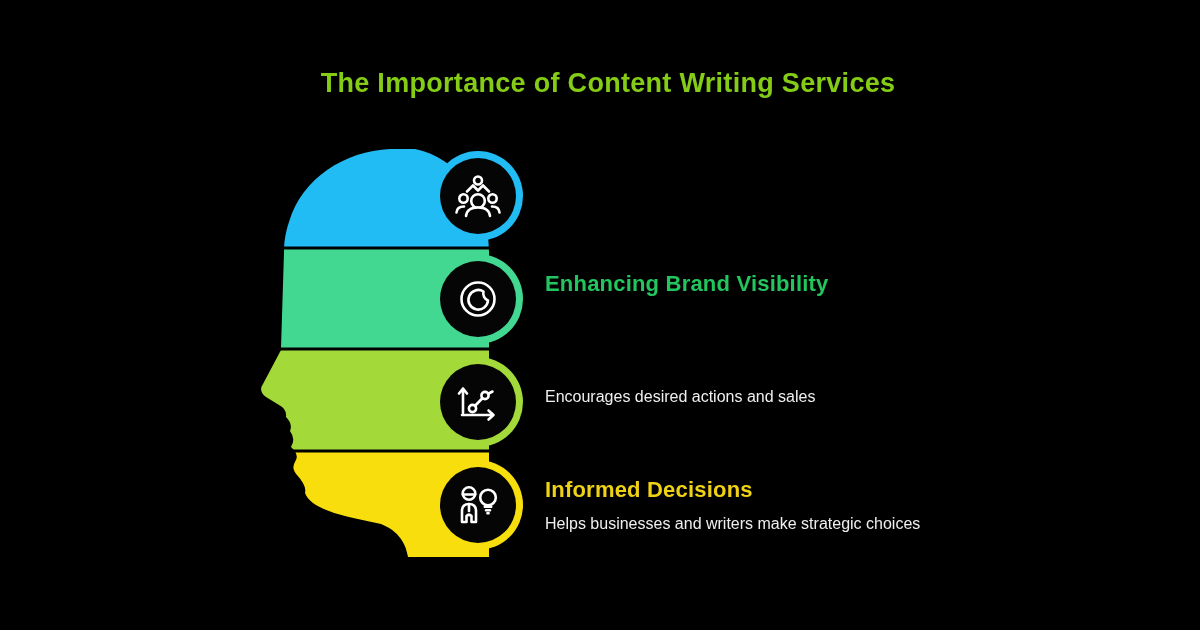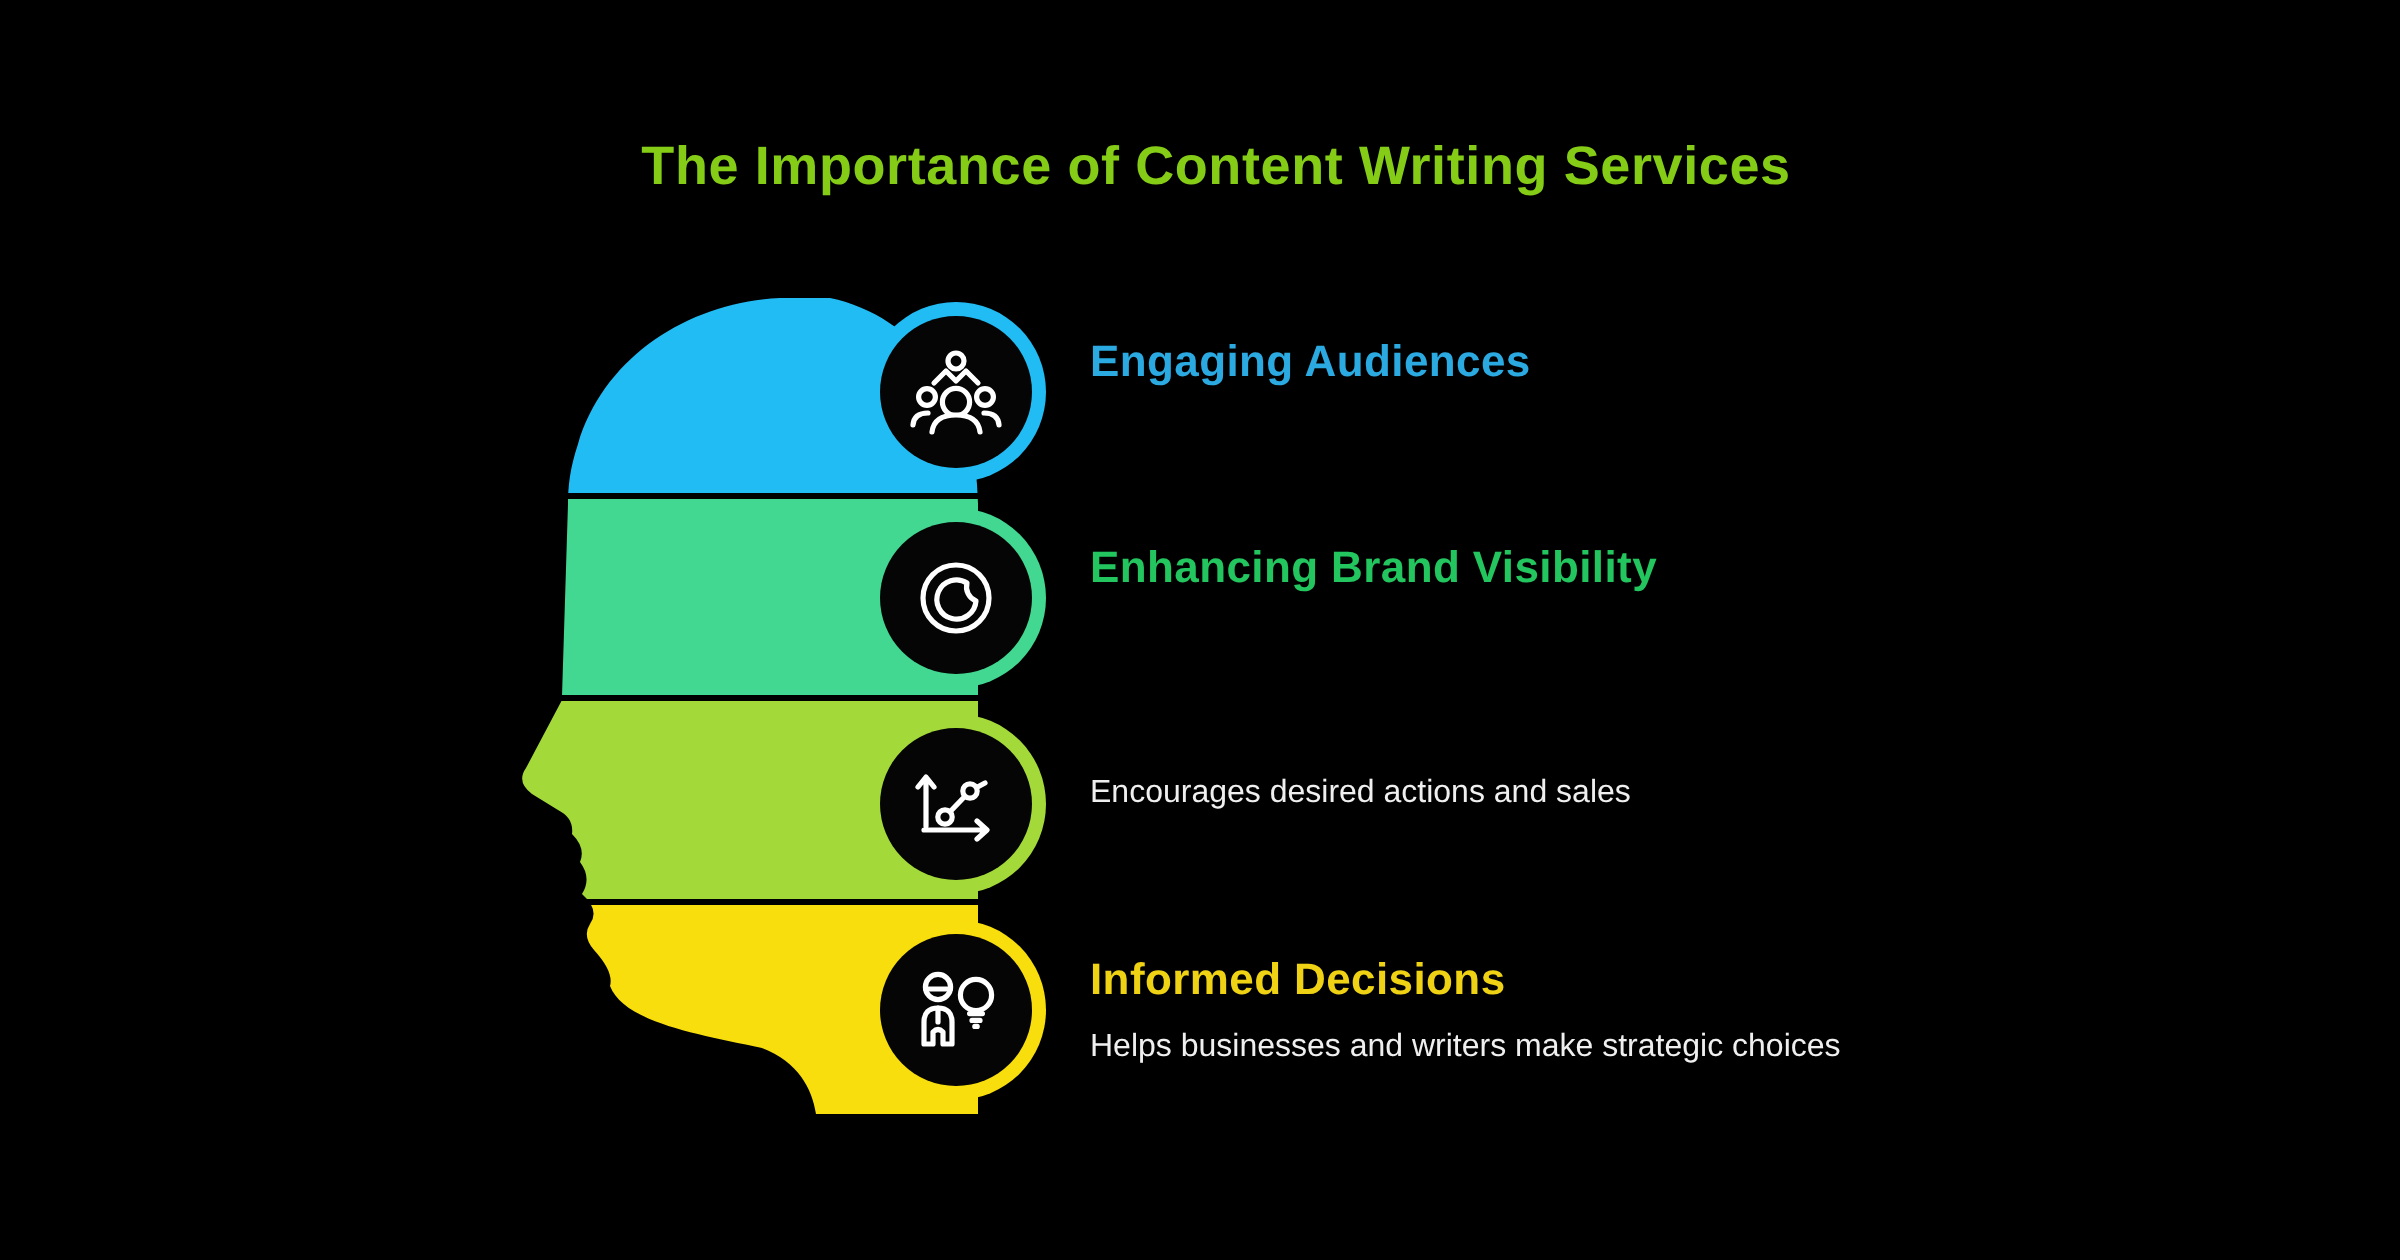--- a/index.html
+++ b/index.html
@@ -127,21 +127,20 @@
         <path d="M -15.1 -10.5 L -2.9 -10.5"></path>
         <path d="M -16 17 L -16 6 Q -16 -1 -9 -1 Q -2 -1 -2 6 L -2 17 L -6.5 17 L -6.5 11 Q -9 8.5 -11.5 11 L -11.5 17 Z"></path>
         <path d="M -9 -1 L -9 6"></path>
         <circle cx="10" cy="-7.5" r="7.8"></circle>
         <path d="M 6.8 1.8 L 13.2 1.8 M 8 5.2 L 12 5.2 M 9.4 8.2 L 10.6 8.2"></path>
       </g>
     </g>
   </svg>
 
   <div class="item item-1">
-    <h2 class="heading" style="color: rgb(43, 169, 225);">Engaging Audiences</h2>
   </div>
 
   <div class="item item-2">
     <h2 class="heading" style="color: #22c55e;">Enhancing Brand Visibility</h2>
   </div>
 
   <div class="item item-3">
     <p class="desc" style="color: rgb(239, 239, 239);">Encourages desired actions and sales</p>
   </div>
 

